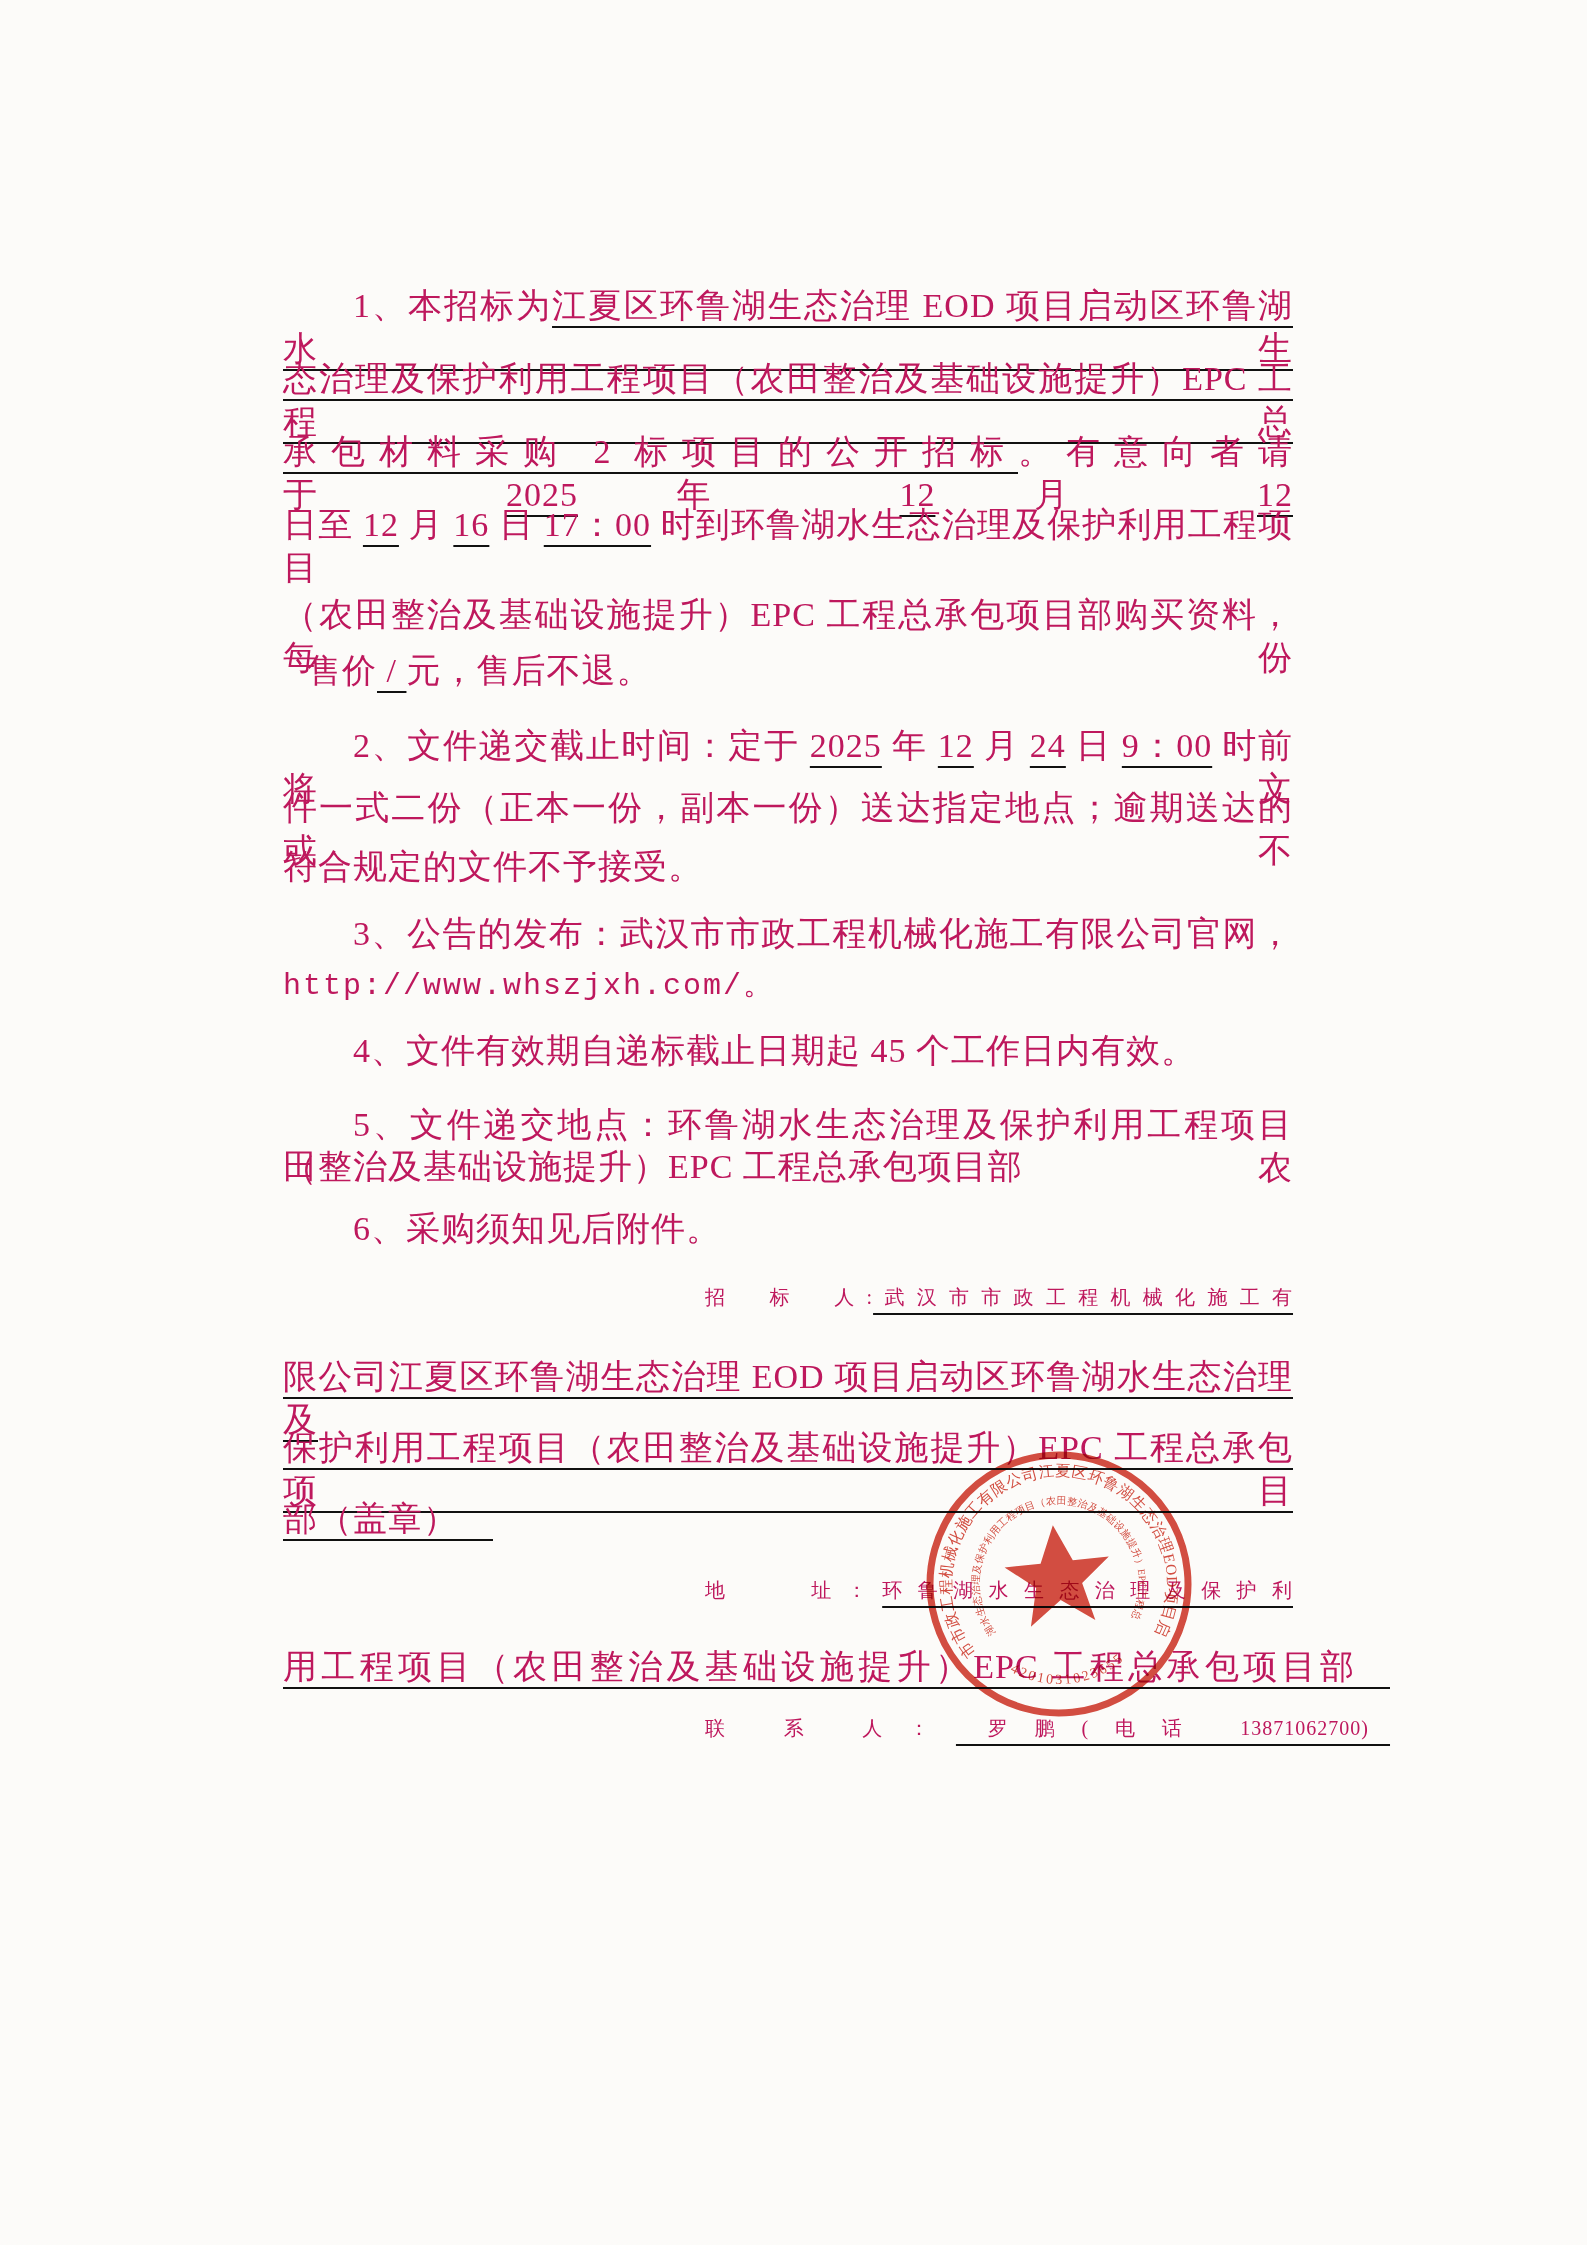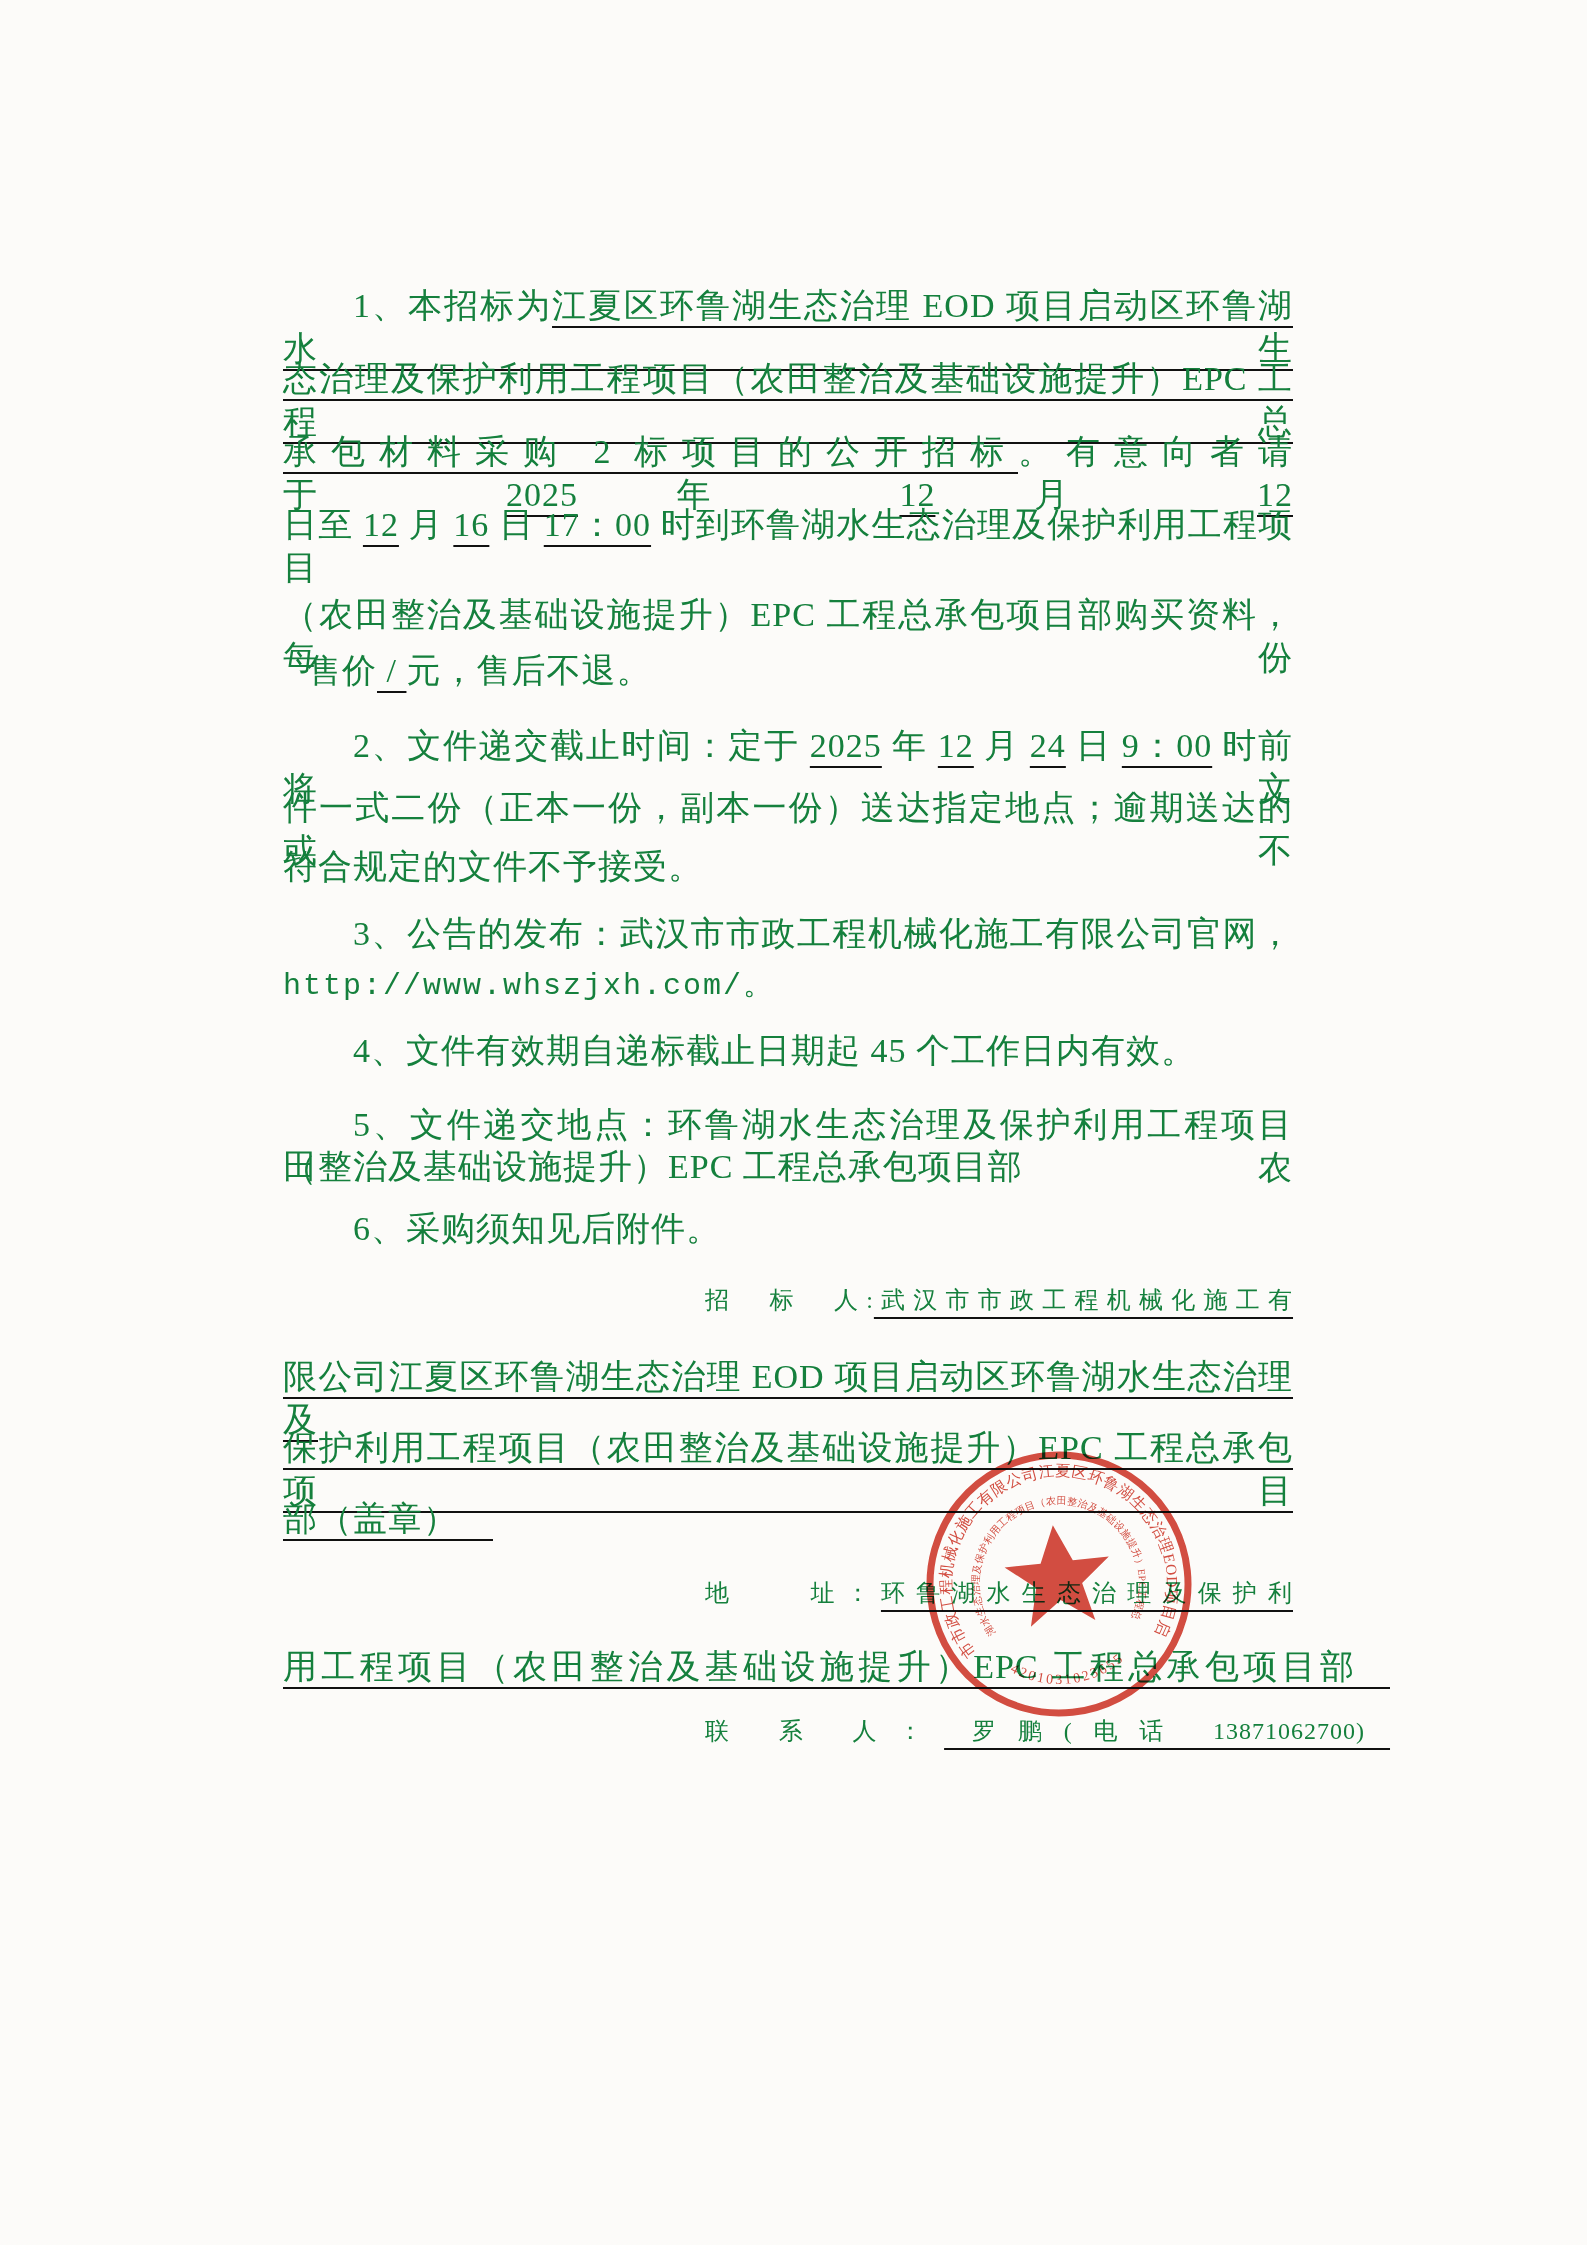--- a/index.html
+++ b/index.html
@@ -20,27 +20,27 @@
     font-weight:bold;
     letter-spacing:7px;
     color:#111;
   }
   .line{
     position:absolute;
     font-size:34px;
     line-height:1.25;
     letter-spacing:1px;
     white-space:pre-wrap;
-    color:#15803d;
+    color:#be185d;
   }
   .line.fill{
     text-align:justify;
     text-align-last:justify;
   }
-  .line.sig{font-size:24px;font-family:Liberation Serif, serif;}
+  .line.sig{font-size:20px;font-family:Liberation Serif, serif;}
   .line.mono{
     font-family:"Liberation Mono","DejaVu Sans Mono",monospace;
     font-size:30px;
     letter-spacing:2px;
   }
   .u{
     text-decoration:underline;
     text-underline-offset:9px;
     text-decoration-thickness:2px;
     text-decoration-color:#111;

